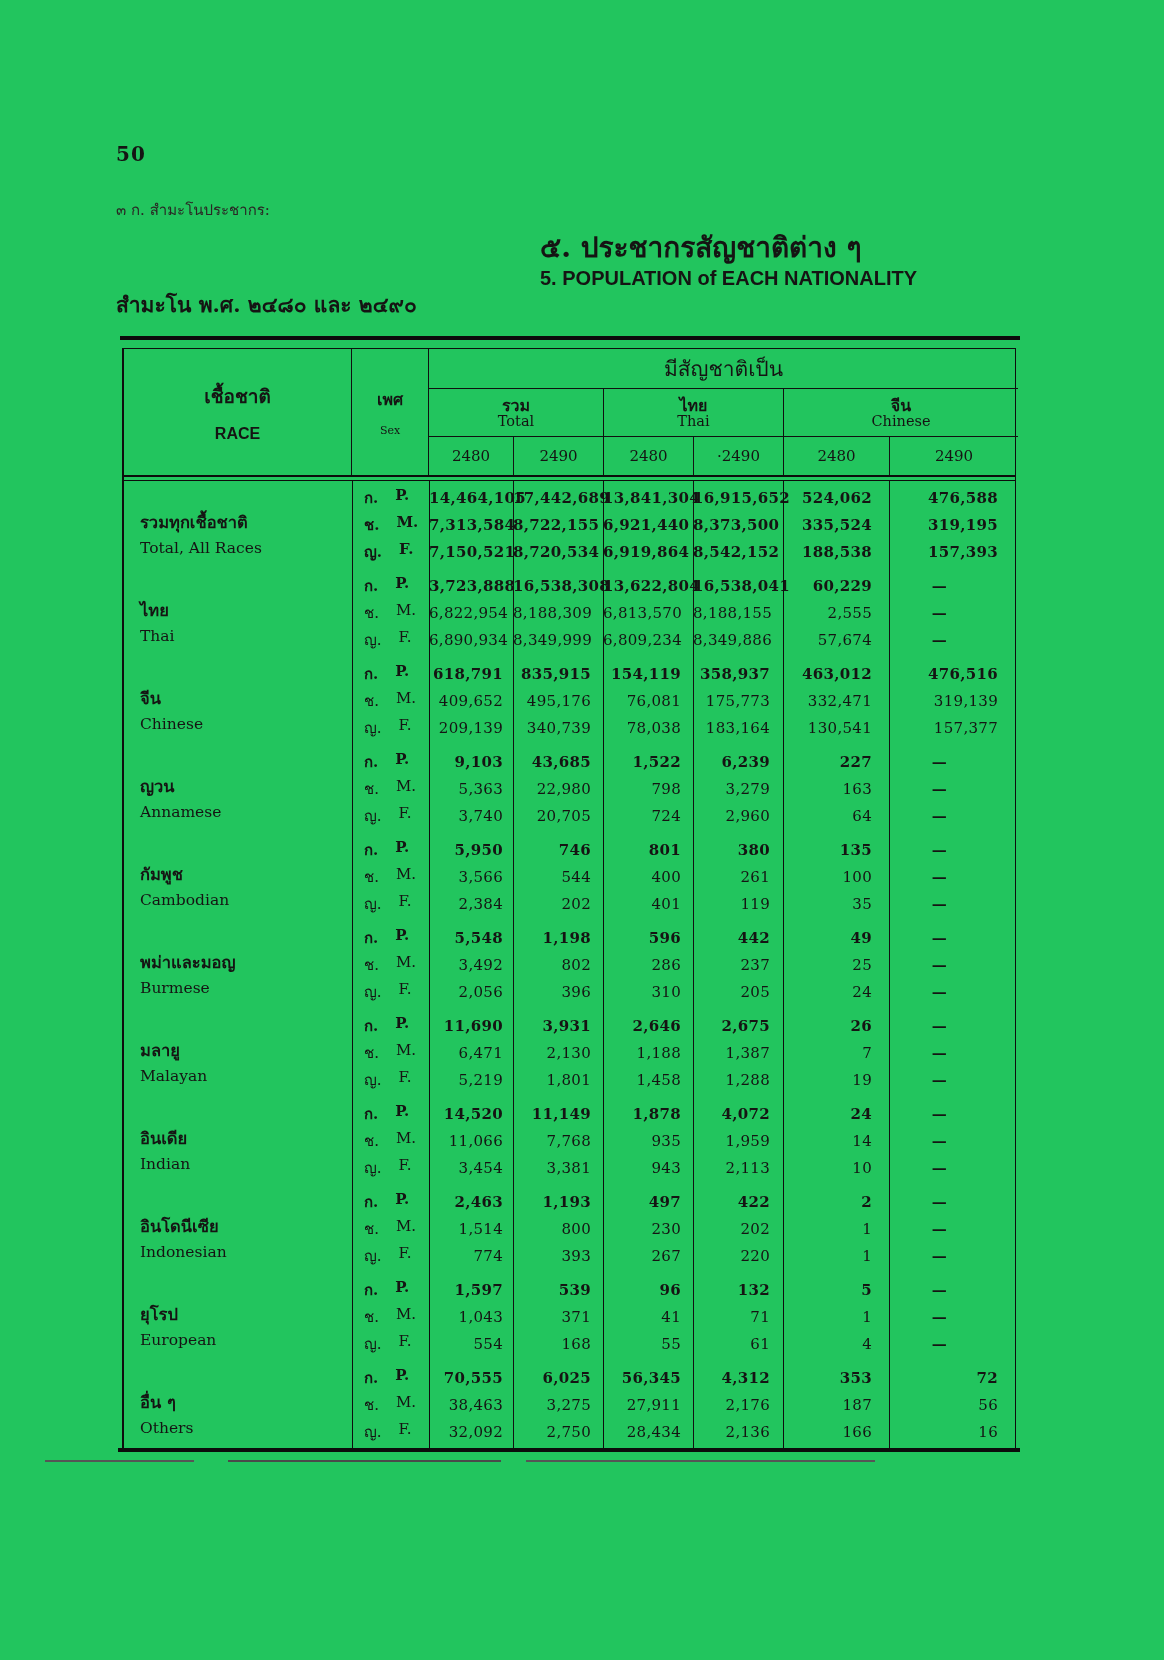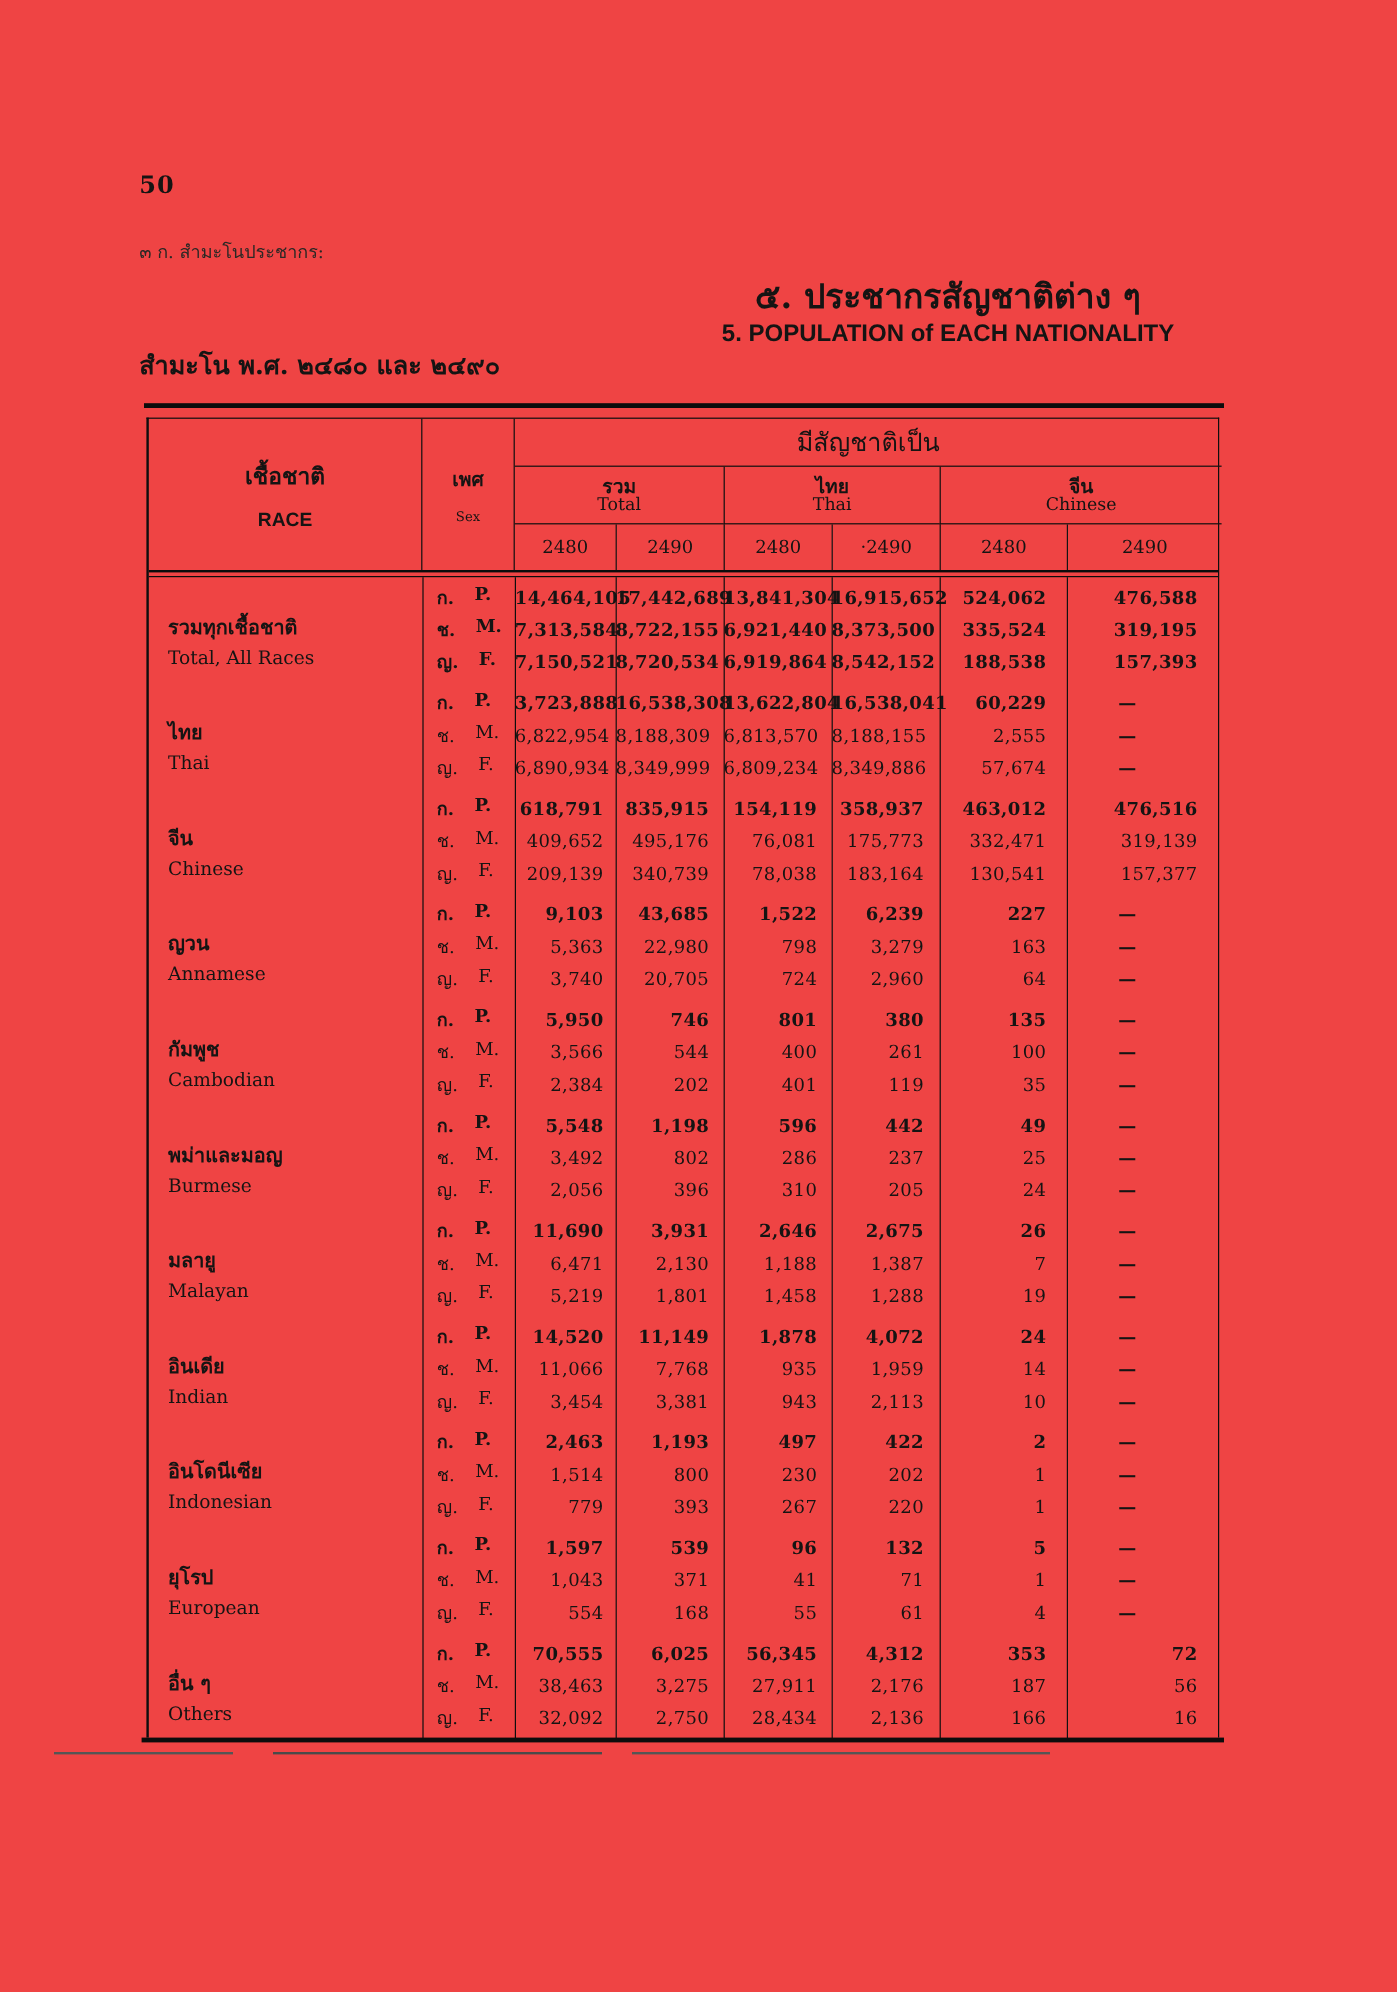--- a/index.html
+++ b/index.html
@@ -1,31 +1,31 @@
 <!DOCTYPE html>
 <html><head>
 <meta charset="utf-8">
 <style>
   html,body { margin:0; padding:0; }
   body { background:#e8e8e4; }
   .page {
     position:relative; width:1164px; height:1660px;
-    background:#ef4444; color:#151413; overflow:hidden;
+    background:#22c55e; color:#151413; overflow:hidden;
     font-family:"DejaVu Serif","Liberation Serif",serif;
   }
   .pageno {
     position:absolute; left:116px; top:142px;
     font-size:20px; font-weight:700; letter-spacing:1px;
   }
   .section-note {
     position:absolute; left:116px; top:198px;
     font-size:15px; font-weight:400; color:#2a2825;
   }
   .title-block {
-    position:absolute; left:540px; top:232px; width:500px; text-align:center;
+    position:absolute; left:540px; top:232px; width:500px; text-align:left;
   }
   .title-thai { font-size:28px; font-weight:700; line-height:1.15; }
   .title-en {
     font-family:"Liberation Sans","DejaVu Sans",sans-serif;
     font-size:20px; font-weight:700; letter-spacing:0px; margin-top:3px;
   }
   .census-line {
     position:absolute; left:116px; top:288px;
     font-size:21px; font-weight:600;
   }
@@ -539,21 +539,21 @@
               <div class="num c3">230</div>
               <div class="num c4">202</div>
               <div class="num c5">1</div>
               <div class="num c6 dash">—</div>
             </div>
             <div class="row">
               <div class="sex-cell">
                 <span>ญ.</span>
                 <span>F.</span>
               </div>
-              <div class="num c1">779</div>
+              <div class="num c1">774</div>
               <div class="num c2">393</div>
               <div class="num c3">267</div>
               <div class="num c4">220</div>
               <div class="num c5">1</div>
               <div class="num c6 dash">—</div>
             </div>
           </div>
         </div>
         <div class="group">
           <div class="race-cell">

